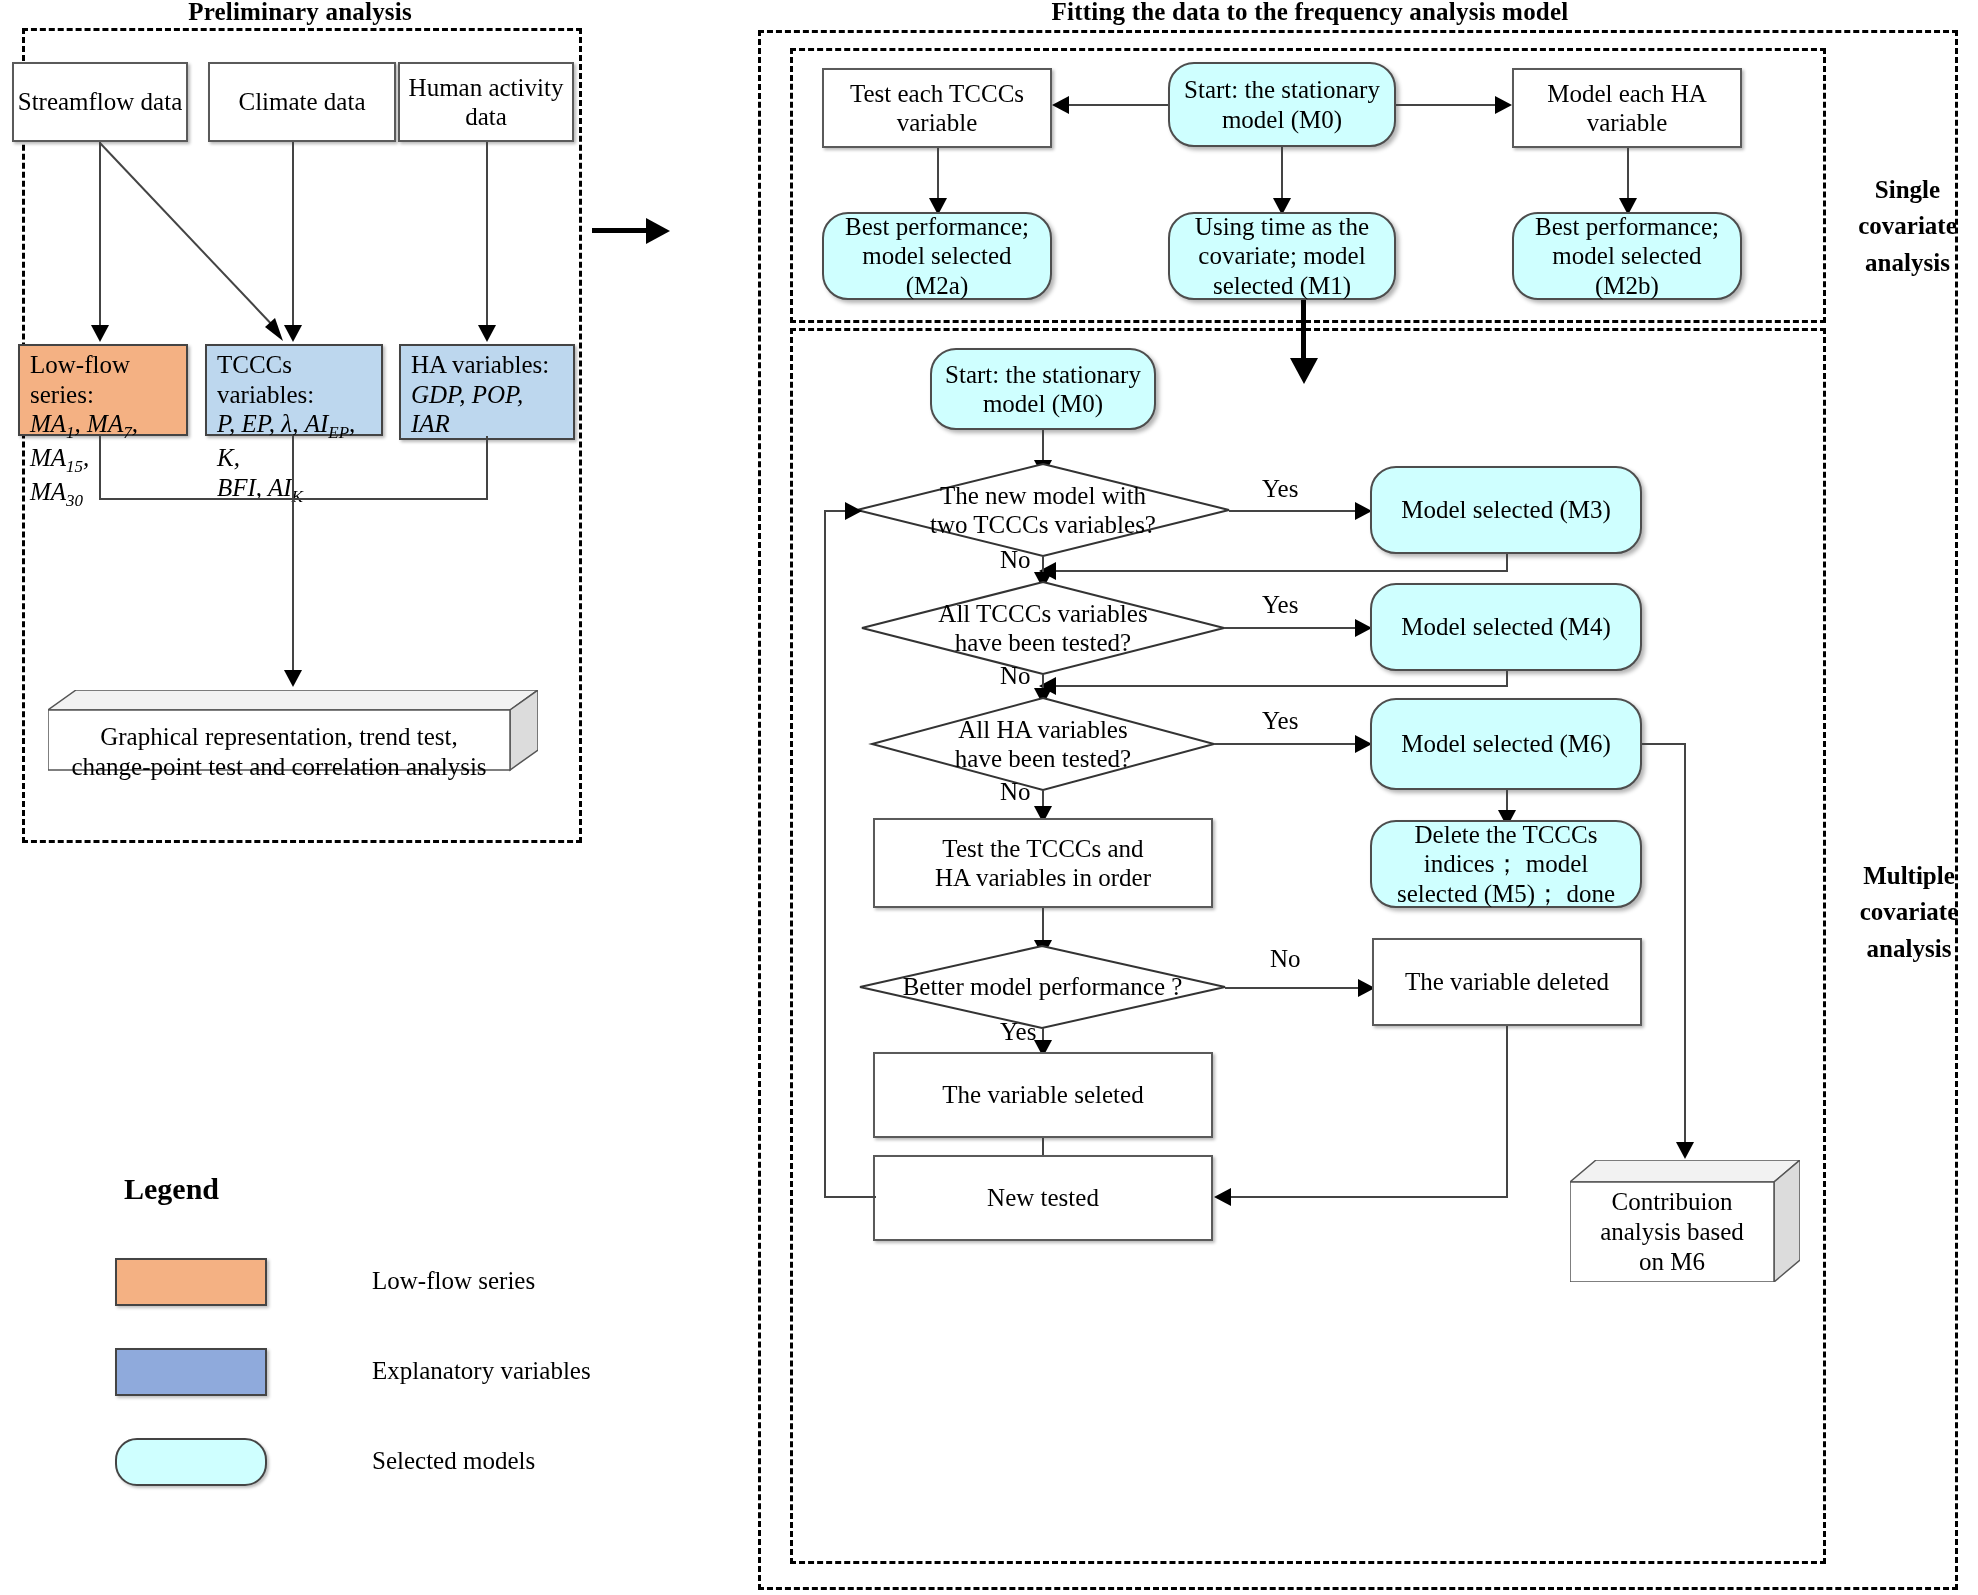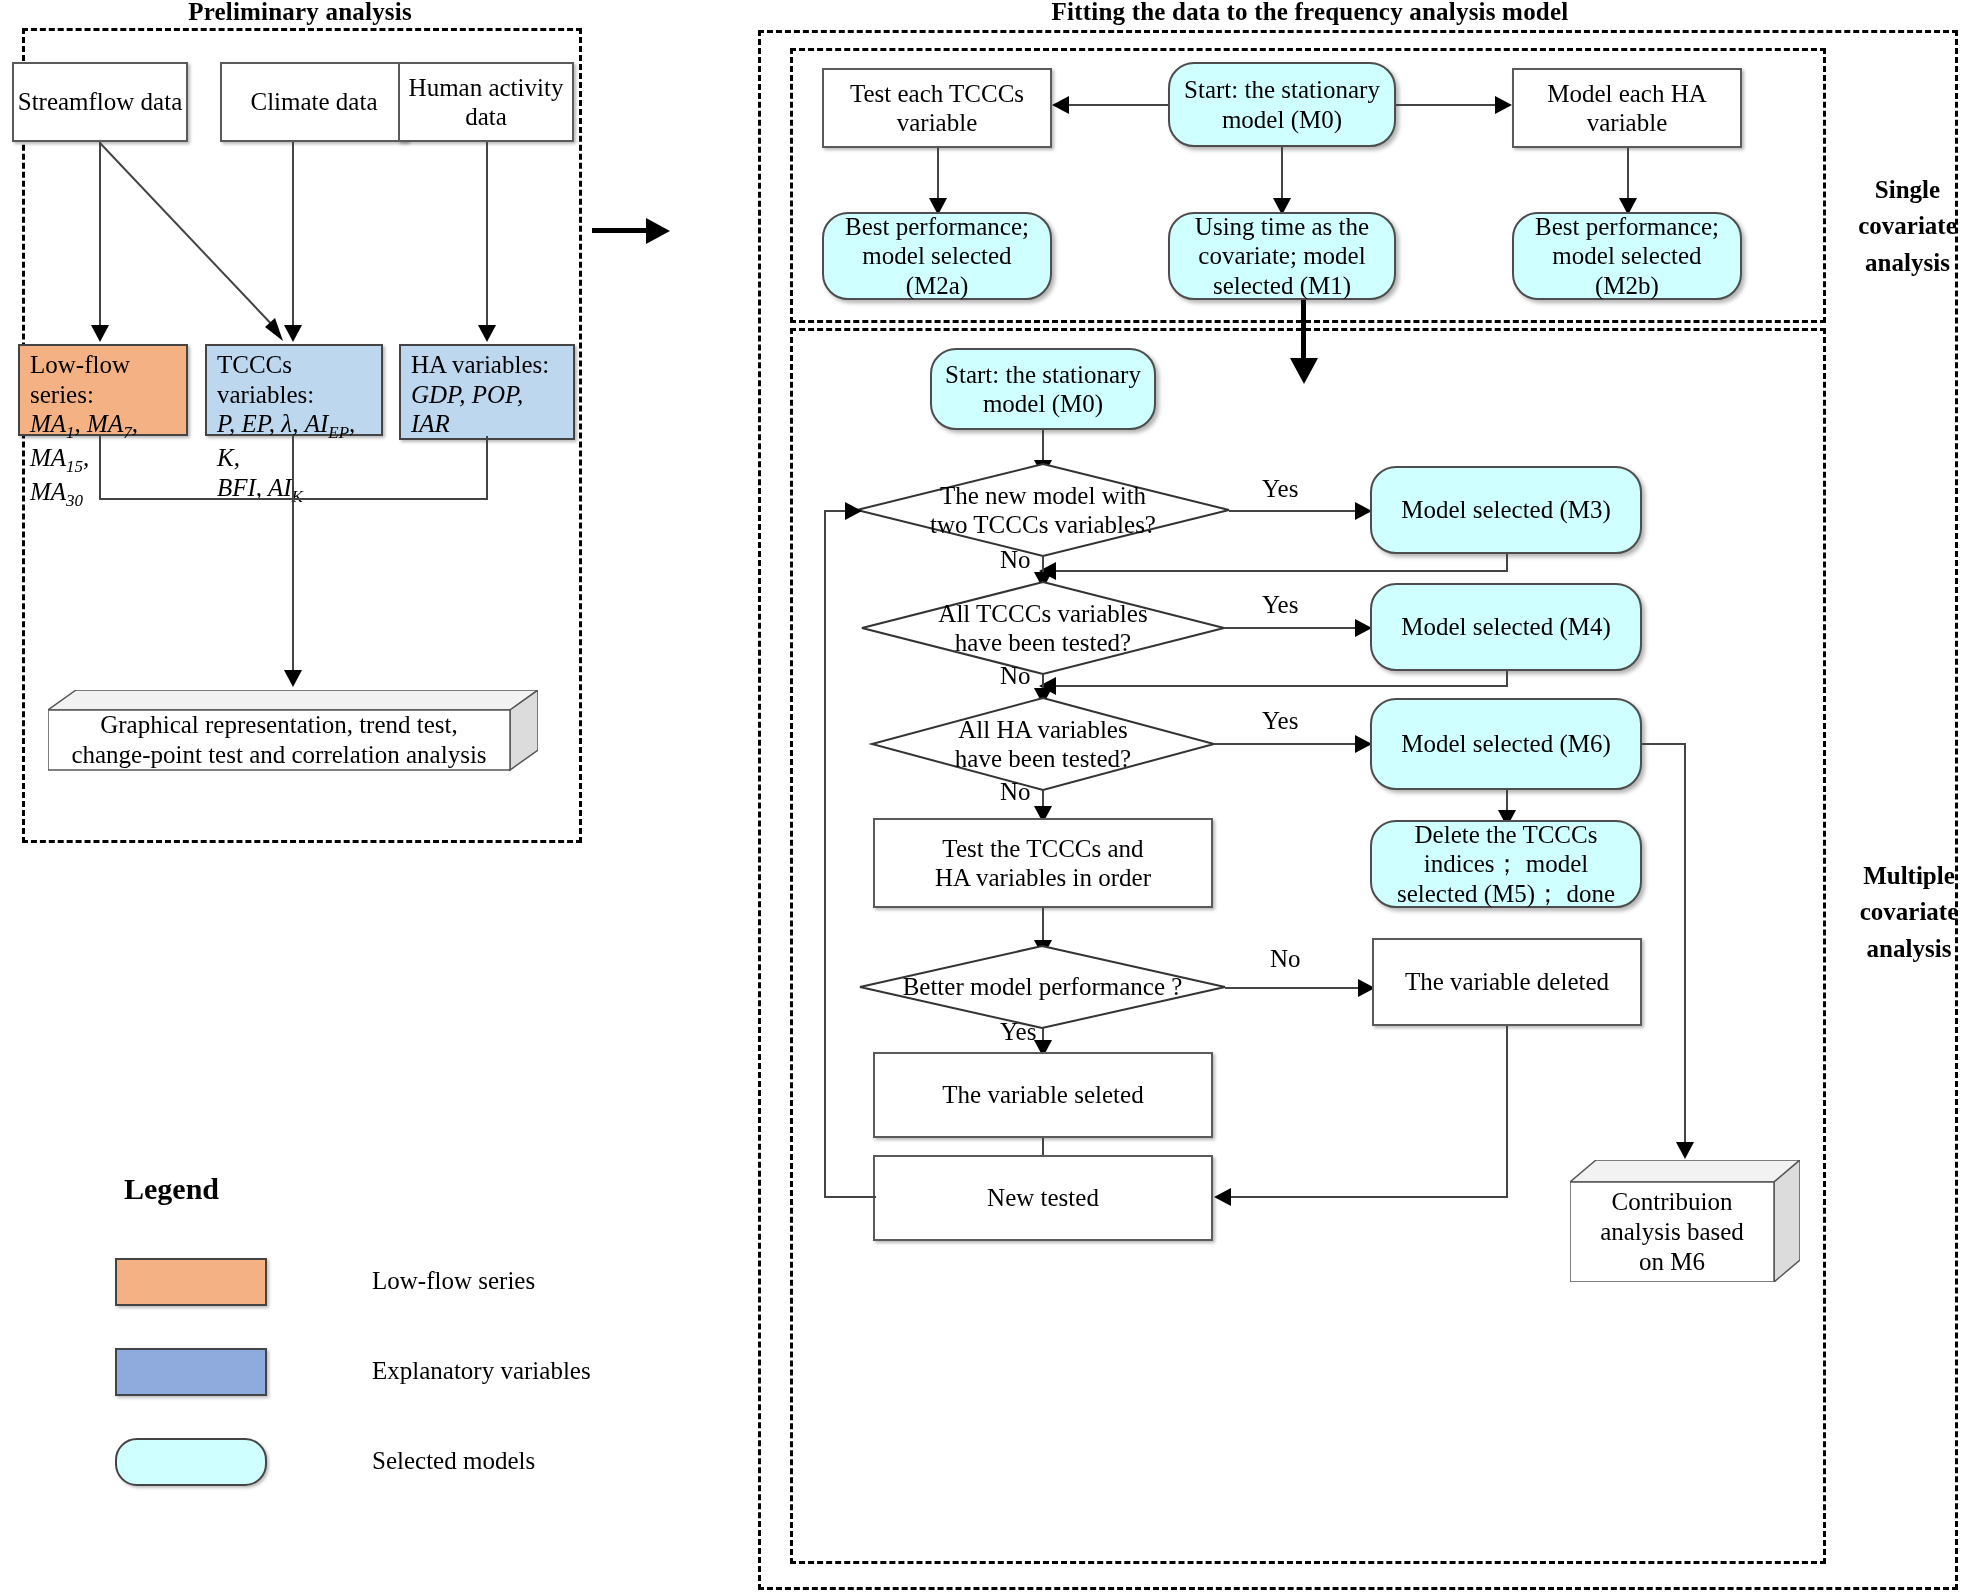--- a/index.html
+++ b/index.html
@@ -54,21 +54,21 @@
 </head>
 <body>
 
 <div class="sect-title abs" style="left:20px;top:-2px;width:560px;">Preliminary analysis</div>
 
 <div class="dash" style="left:22px;top:28px;width:560px;height:815px;"></div>
 
 <div class="node rect" style="left:12px;top:62px;width:176px;height:80px;">
   <span>Streamflow data</span>
 </div>
-<div class="node rect" style="left:220px;top:62px;width:188px;height:80px;">
+<div class="node rect" style="left:208px;top:62px;width:188px;height:80px;">
   <span>Climate data</span>
 </div>
 <div class="node rect" style="left:398px;top:62px;width:176px;height:80px;">
   <span style="white-space:pre-line;">Human activity
 data</span>
 </div>
 
 <div class="ln lnv" style="left:99px;top:142px;height:185px;"></div>
 <div class="arrowhead ah-down" style="left:91px;top:325px;"></div>
 
@@ -110,21 +110,21 @@
 <div class="ln lnh" style="left:99px;top:498px;width:389px;"></div>
 <div class="ln lnv" style="left:292px;top:498px;height:175px;"></div>
 <div class="arrowhead ah-down" style="left:284px;top:670px;"></div>
 
 <div class="cube" style="left:48px;top:690px;width:490px;height:82px;">
   <svg width="490" height="82">
     <polygon points="0,20 28,0 490,0 462,20" fill="#f2f2f2" stroke="#555" stroke-width="1.5"></polygon>
     <polygon points="462,20 490,0 490,60 462,80" fill="#dcdcdc" stroke="#555" stroke-width="1.5"></polygon>
     <rect x="0" y="20" width="462" height="60" fill="#fff" stroke="#555" stroke-width="1.5"></rect>
   </svg>
-  <div class="cube-label" style="width:462px;height:60px;top:20px;white-space:pre-line;">Graphical representation, trend test,
+  <div class="cube-label" style="width:462px;height:60px;top:32px;white-space:pre-line;">Graphical representation, trend test,
 change-point test and correlation analysis</div>
 </div>
 
 <div class="ln lnh ln-thick" style="left:592px;top:228px;width:58px;height:5px;"></div>
 <div class="arrowhead ah-right-big" style="left:646px;top:218px;"></div>
 
 <div class="legend-title" style="left:124px;top:1172px;">Legend</div>
 
 <div class="legend-swatch" style="left:115px;top:1258px;width:152px;height:48px;background:#F4B183;border:2px solid #444;box-shadow:2px 2px 3px rgba(0,0,0,.25);"></div>
 <div class="legend-text" style="left:372px;top:1267px;">Low-flow series</div>

